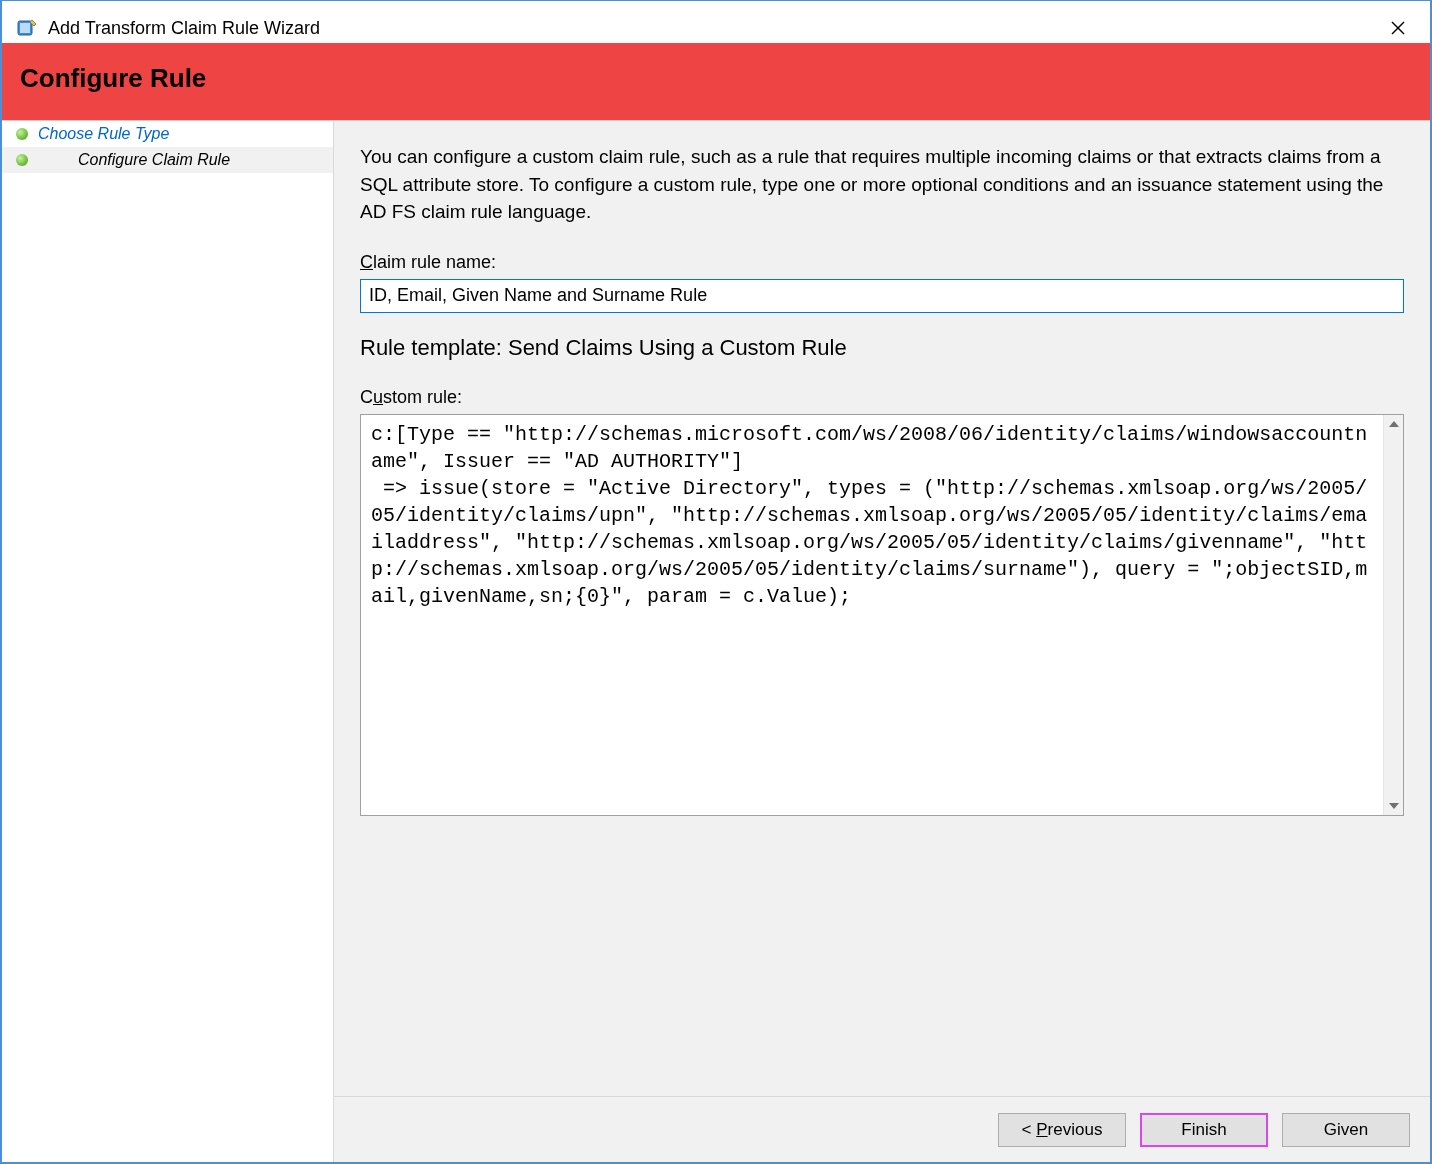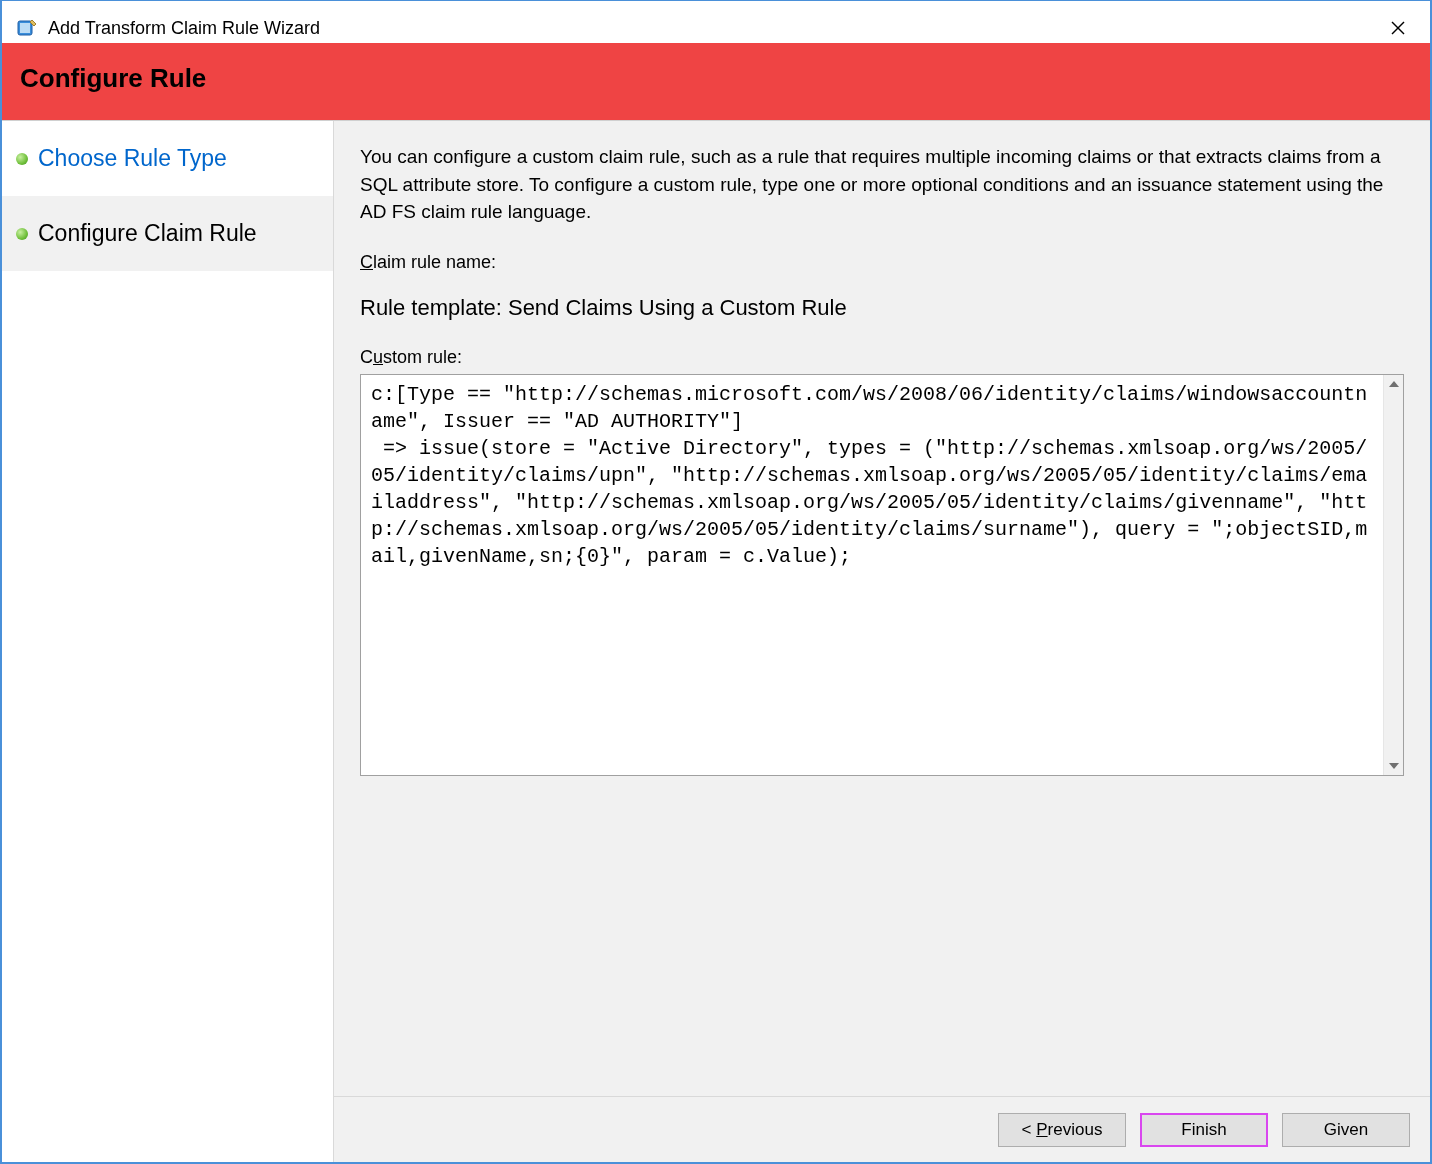--- a/index.html
+++ b/index.html
@@ -79,25 +79,26 @@
   }
   .sidebar .steps-hdr {
     font-weight: bold;
     font-size: 19px;
     padding: 10px 14px 4px 14px;
     background: #f1f1f1;
   }
   .sidebar .step {
     display: flex;
     align-items: center;
-    padding: 24px 14px;
-    font-size: 23px;
-    cursor: pointer;
-  }
-  .sidebar .step.active { background: #f1f1f1; }
+    padding: 4px 14px;
+    font-size: 16px;
+    cursor: pointer;
+    font-style: italic;
+  }
+  .sidebar .step.active { background: #f1f1f1; gap: 40px; }
   .sidebar .step .bullet {
     width: 12px;
     height: 12px;
     border-radius: 50%;
     background: radial-gradient(circle at 35% 35%, #c8f0a0, #6fbf3a 60%, #3f8f1f);
     margin-right: 10px;
     flex-shrink: 0;
   }
   .sidebar .step.link { color: #0066cc; }
 
@@ -240,20 +241,21 @@
     </div>
 
     <div class="main">
       <div class="content">
 
         <div class="intro">You can configure a custom claim rule, such as a rule that requires multiple incoming claims or that extracts claims from a SQL attribute store. To configure a custom rule, type one or more optional conditions and an issuance statement using the AD FS claim rule language.</div>
 
         <div class="label">
           <span class="underline-hotkey">C</span><span>laim rule name:</span>
         </div>
+        <input type="text" class="text-input" value="ID, Email, Given Name and Surname Rule" style="">
 
         <div class="template-row">Rule template: Send Claims Using a Custom Rule</div>
 
         <div class="label">C<span class="underline-hotkey">u</span>stom rule:</div>
         
         
 
         <div class="textarea-wrap">
           <textarea class="custom-rule-ta" spellcheck="false" style="">c:[Type == "http://schemas.microsoft.com/ws/2008/06/identity/claims/windowsaccountname", Issuer == "AD AUTHORITY"]
  =&gt; issue(store = "Active Directory", types = ("http://schemas.xmlsoap.org/ws/2005/05/identity/claims/upn", "http://schemas.xmlsoap.org/ws/2005/05/identity/claims/emailaddress", "http://schemas.xmlsoap.org/ws/2005/05/identity/claims/givenname", "http://schemas.xmlsoap.org/ws/2005/05/identity/claims/surname"), query = ";objectSID,mail,givenName,sn;{0}", param = c.Value);</textarea>

